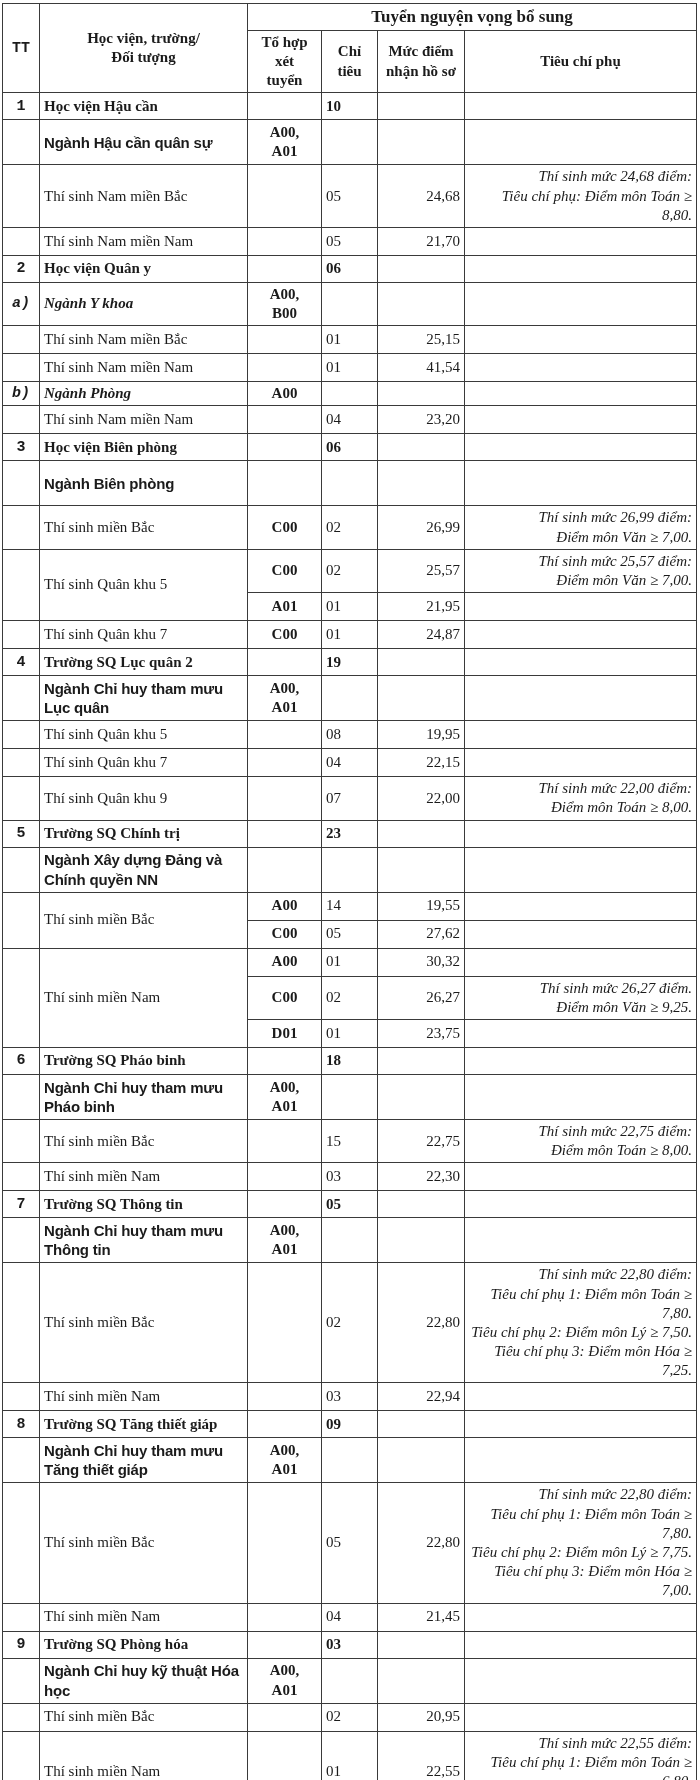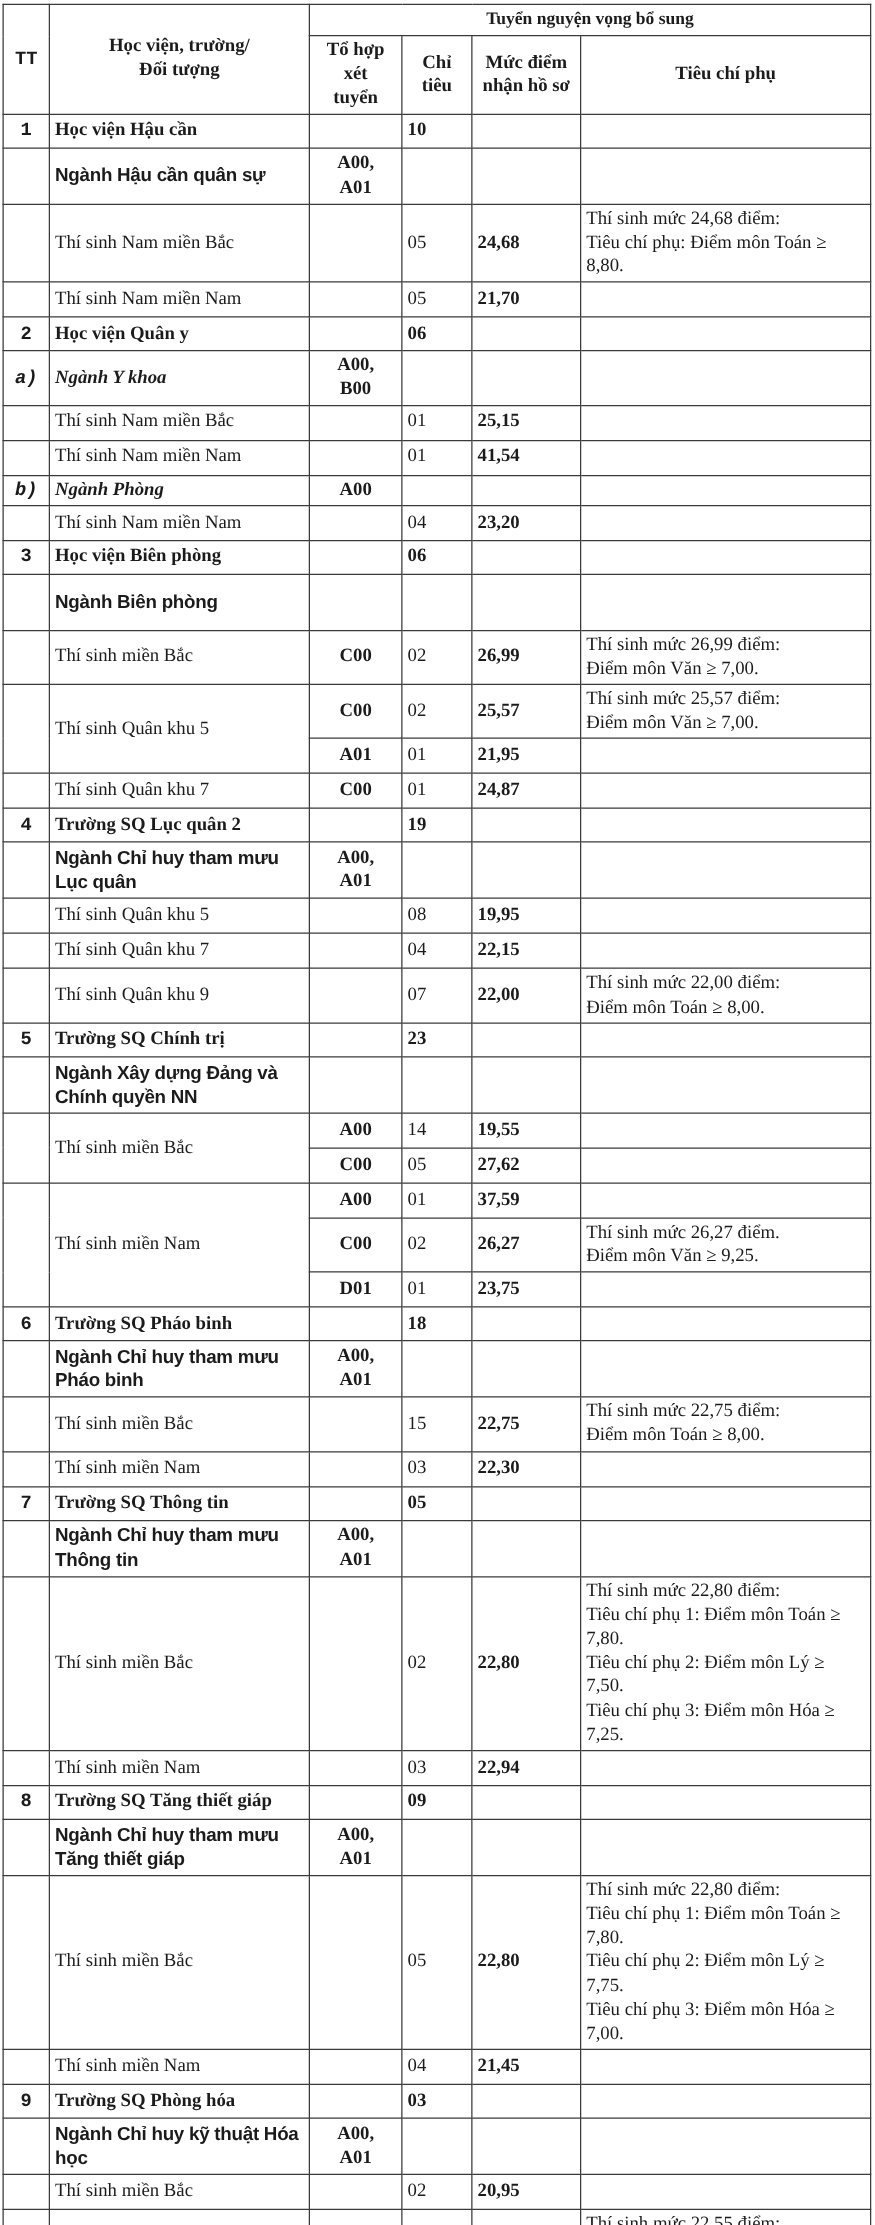--- a/index.html
+++ b/index.html
@@ -22,29 +22,29 @@
     border: 1px solid #3a3a3a;
     vertical-align: middle;
     white-space: pre-line;
     overflow: hidden;
     padding: 2px 4px;
     font-size: 15px;
     line-height: 1.28;
   }
   
   .vn-table thead th { font-weight: bold; text-align: center; }
-  .vn-table .h-group { height: 20px; font-size: 14px; }
+  .vn-table .h-group { height: 20px; font-size: 17px; }
   .vn-table .h2 th { height: 56px; }
   
   .c-tt      { text-align: center; font-family: Liberation Mono, monospace; }
   .c-name    { text-align: left; padding-left: 9px; padding-right: 6px; }
   .c-tohop   { text-align: center; font-weight: bold; }
   .c-chitieu { text-align: left; }
-  .c-diem    { text-align: left; font-weight: bold; }
-  .c-tieuchi { text-align: left; font-size: 11.8px; line-height: 1.35; padding-left: 8px; padding-right: 4px; }
+  .c-diem    { text-align: right; }
+  .c-tieuchi { text-align: right; font-size: 11.8px; line-height: 1.35; padding-left: 8px; padding-right: 4px; font-style: italic; }
   
   tr.r-section td { height: 22px; }
   tr.r-section .c-tt,
   tr.r-section .c-name,
   tr.r-section .c-chitieu { font-weight: bold; }
   tr.r-nganh .c-name { font-weight: bold; font-family: Liberation Sans, sans-serif; letter-spacing: -0.2px; }
   tr.r-nganh td { height: 40px; }
   tr.r-nganh-i .c-tt, tr.r-nganh-i .c-name { font-weight: bold; font-style: italic; }
   tr.r-cand td { height: 23px; }
 </style>
@@ -280,21 +280,21 @@
         <td class="c-tohop">C00</td>
         <td class="c-chitieu">05</td>
         <td class="c-diem">27,62</td>
         <td class="c-tieuchi"></td>
       </tr>
       <tr class="r-cand">
         <td class="c-tt" rowspan="3"></td>
         <td class="c-name" rowspan="3">Thí sinh miền Nam</td>
         <td class="c-tohop">A00</td>
         <td class="c-chitieu">01</td>
-        <td class="c-diem">37,59</td>
+        <td class="c-diem">30,32</td>
         <td class="c-tieuchi"></td>
       </tr>
       <tr class="r-cand">
         <td class="c-tohop">C00</td>
         <td class="c-chitieu">02</td>
         <td class="c-diem">26,27</td>
         <td class="c-tieuchi">Thí sinh mức 26,27 điểm.
 Điểm môn Văn ≥ 9,25.</td>
       </tr>
       <tr class="r-cand">

